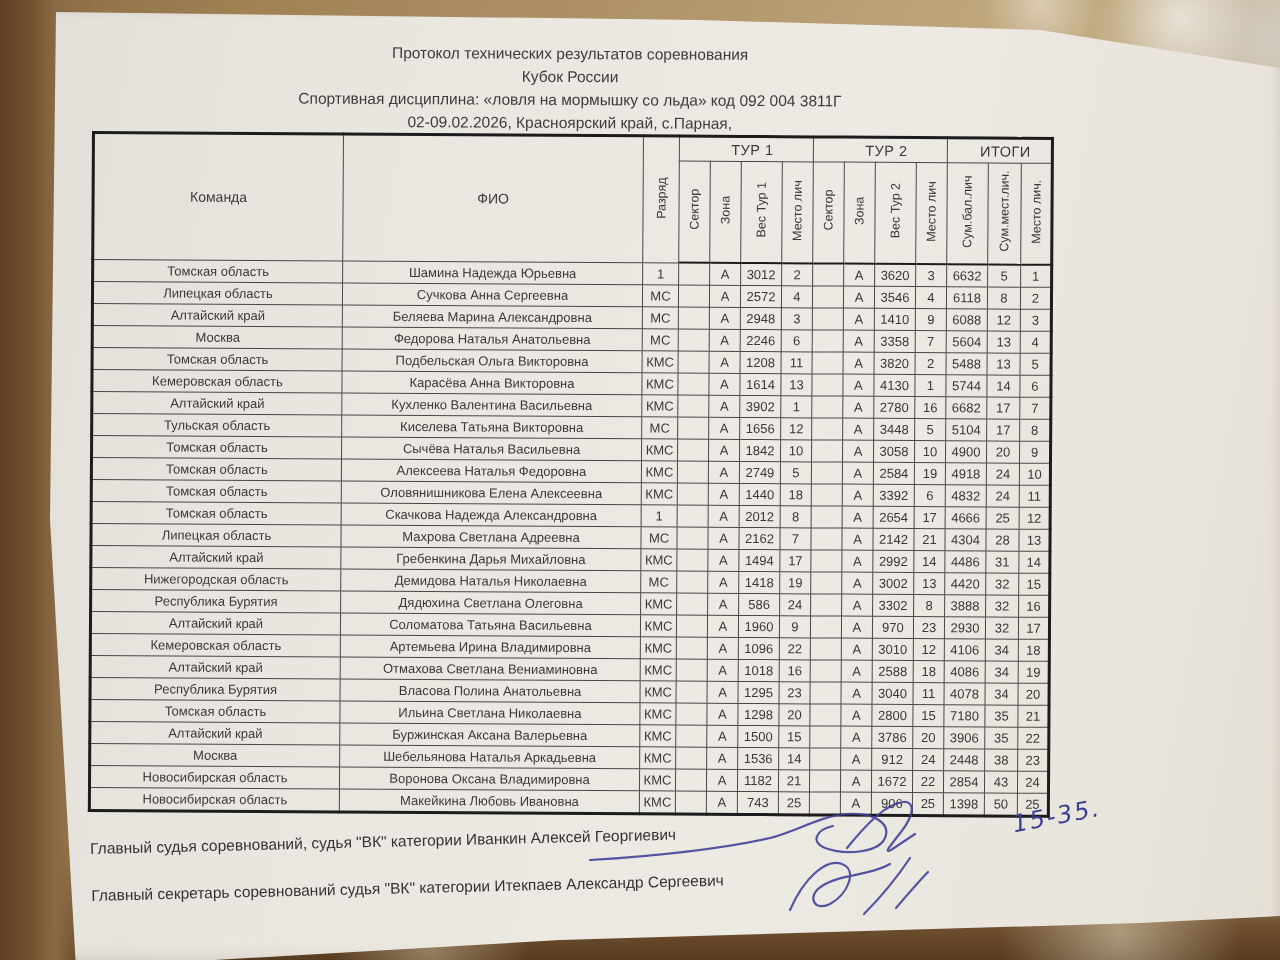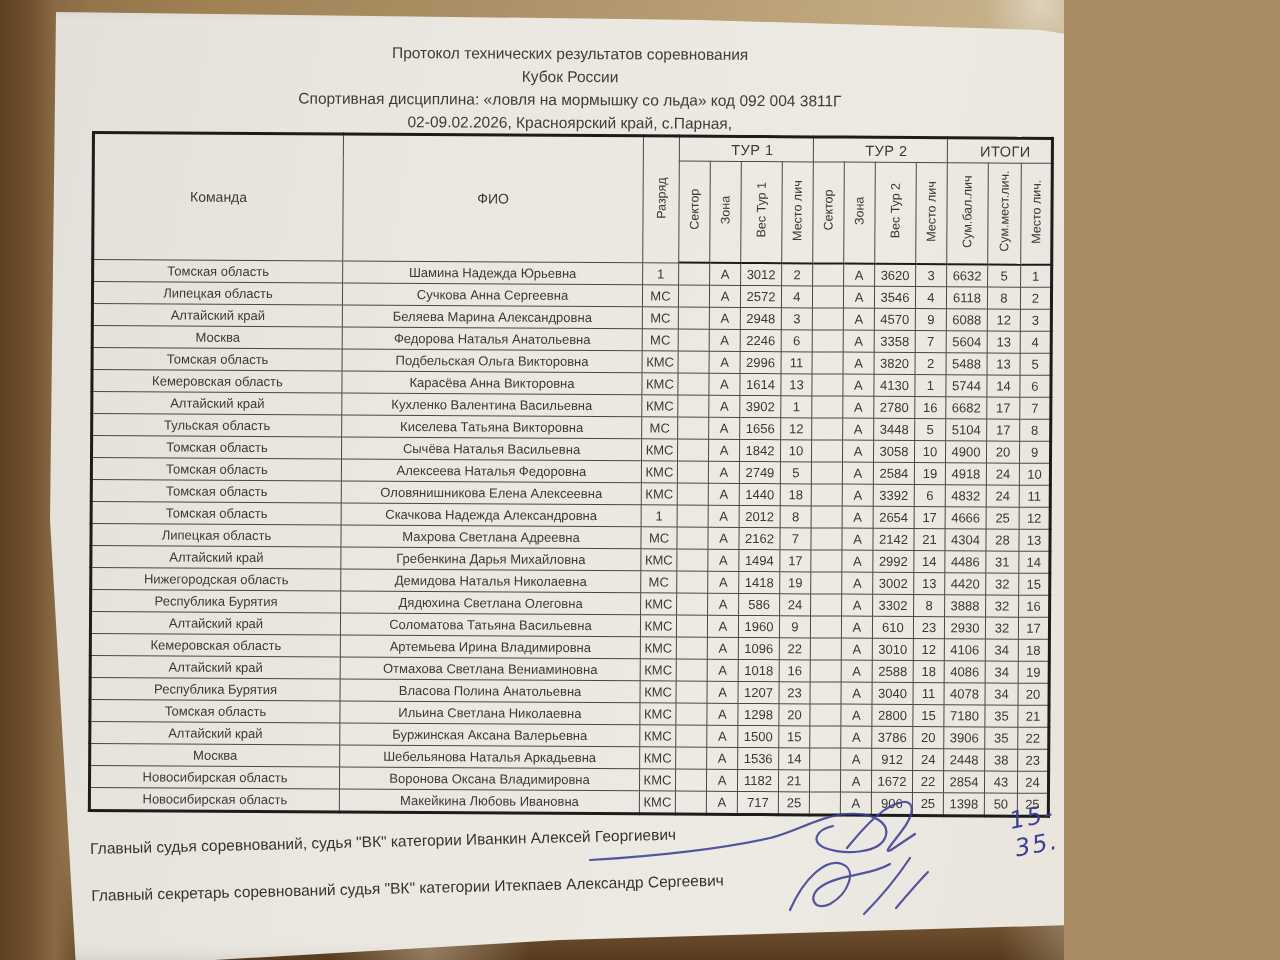--- a/index.html
+++ b/index.html
@@ -2,21 +2,21 @@
 <html><head>
 <meta charset="utf-8">
 <style>
   html,body{margin:0;padding:0;}
   body{
     width:1280px;height:960px;overflow:hidden;
     font-family:"Liberation Sans",sans-serif;
     background:#a98b63;
   }
   .viewport{
-    position:relative;width:1064px;height:960px;overflow:hidden;
+    position:relative;width:1280px;height:960px;overflow:hidden;
     
     background:
       radial-gradient(circle at 1180px 18px, rgba(255,255,255,.55), rgba(255,255,255,0) 70px),
       radial-gradient(circle at 1040px 6px, rgba(255,255,255,.40), rgba(255,255,255,0) 55px),
       radial-gradient(ellipse at 1275px 40px, rgba(209,203,192,.95), rgba(209,203,192,0) 180px),
       radial-gradient(circle at 430px 950px, rgba(255,240,210,.35), rgba(255,240,210,0) 100px),
       radial-gradient(circle at 1120px 935px, rgba(255,245,220,.45), rgba(255,245,220,0) 120px),
       linear-gradient(90deg, #5e4124 0px, #6f4e2c 28px, #8a6a44 55px, rgba(138,106,68,0) 90px),
       linear-gradient(0deg, #573b20 0px, #6f5130 35px, rgba(122,92,58,0) 120px),
       linear-gradient(100deg, #8a6c46 0%, #a08254 18%, #b0946a 45%, #c0a87e 70%, #c9b691 88%, #cec4ae 100%);
@@ -156,21 +156,21 @@
           <tr>
             <td class="c-team">Алтайский край</td>
             <td class="c-fio">Беляева Марина Александровна</td>
             <td>МС</td>
             <td></td>
             <td>А</td>
             <td>2948</td>
             <td>3</td>
             <td></td>
             <td>А</td>
-            <td>4570</td>
+            <td>1410</td>
             <td>9</td>
             <td>6088</td>
             <td>12</td>
             <td>3</td>
           </tr>
           <tr>
             <td class="c-team">Москва</td>
             <td class="c-fio">Федорова Наталья Анатольевна</td>
             <td>МС</td>
             <td></td>
@@ -184,21 +184,21 @@
             <td>5604</td>
             <td>13</td>
             <td>4</td>
           </tr>
           <tr>
             <td class="c-team">Томская область</td>
             <td class="c-fio">Подбельская Ольга Викторовна</td>
             <td>КМС</td>
             <td></td>
             <td>А</td>
-            <td>2996</td>
+            <td>1208</td>
             <td>11</td>
             <td></td>
             <td>А</td>
             <td>3820</td>
             <td>2</td>
             <td>5488</td>
             <td>13</td>
             <td>5</td>
           </tr>
           <tr>
@@ -380,21 +380,21 @@
           <tr>
             <td class="c-team">Алтайский край</td>
             <td class="c-fio">Соломатова Татьяна Васильевна</td>
             <td>КМС</td>
             <td></td>
             <td>А</td>
             <td>1960</td>
             <td>9</td>
             <td></td>
             <td>А</td>
-            <td>610</td>
+            <td>970</td>
             <td>23</td>
             <td>2930</td>
             <td>32</td>
             <td>17</td>
           </tr>
           <tr>
             <td class="c-team">Кемеровская область</td>
             <td class="c-fio">Артемьева Ирина Владимировна</td>
             <td>КМС</td>
             <td></td>
@@ -424,21 +424,21 @@
             <td>4086</td>
             <td>34</td>
             <td>19</td>
           </tr>
           <tr>
             <td class="c-team">Республика Бурятия</td>
             <td class="c-fio">Власова Полина Анатольевна</td>
             <td>КМС</td>
             <td></td>
             <td>А</td>
-            <td>1207</td>
+            <td>1295</td>
             <td>23</td>
             <td></td>
             <td>А</td>
             <td>3040</td>
             <td>11</td>
             <td>4078</td>
             <td>34</td>
             <td>20</td>
           </tr>
           <tr>
@@ -504,21 +504,21 @@
             <td>2854</td>
             <td>43</td>
             <td>24</td>
           </tr>
           <tr>
             <td class="c-team">Новосибирская область</td>
             <td class="c-fio">Макейкина Любовь Ивановна</td>
             <td>КМС</td>
             <td></td>
             <td>А</td>
-            <td>717</td>
+            <td>743</td>
             <td>25</td>
             <td></td>
             <td>А</td>
             <td>906</td>
             <td>25</td>
             <td>1398</td>
             <td>50</td>
             <td>25</td>
           </tr>
         </tbody>

